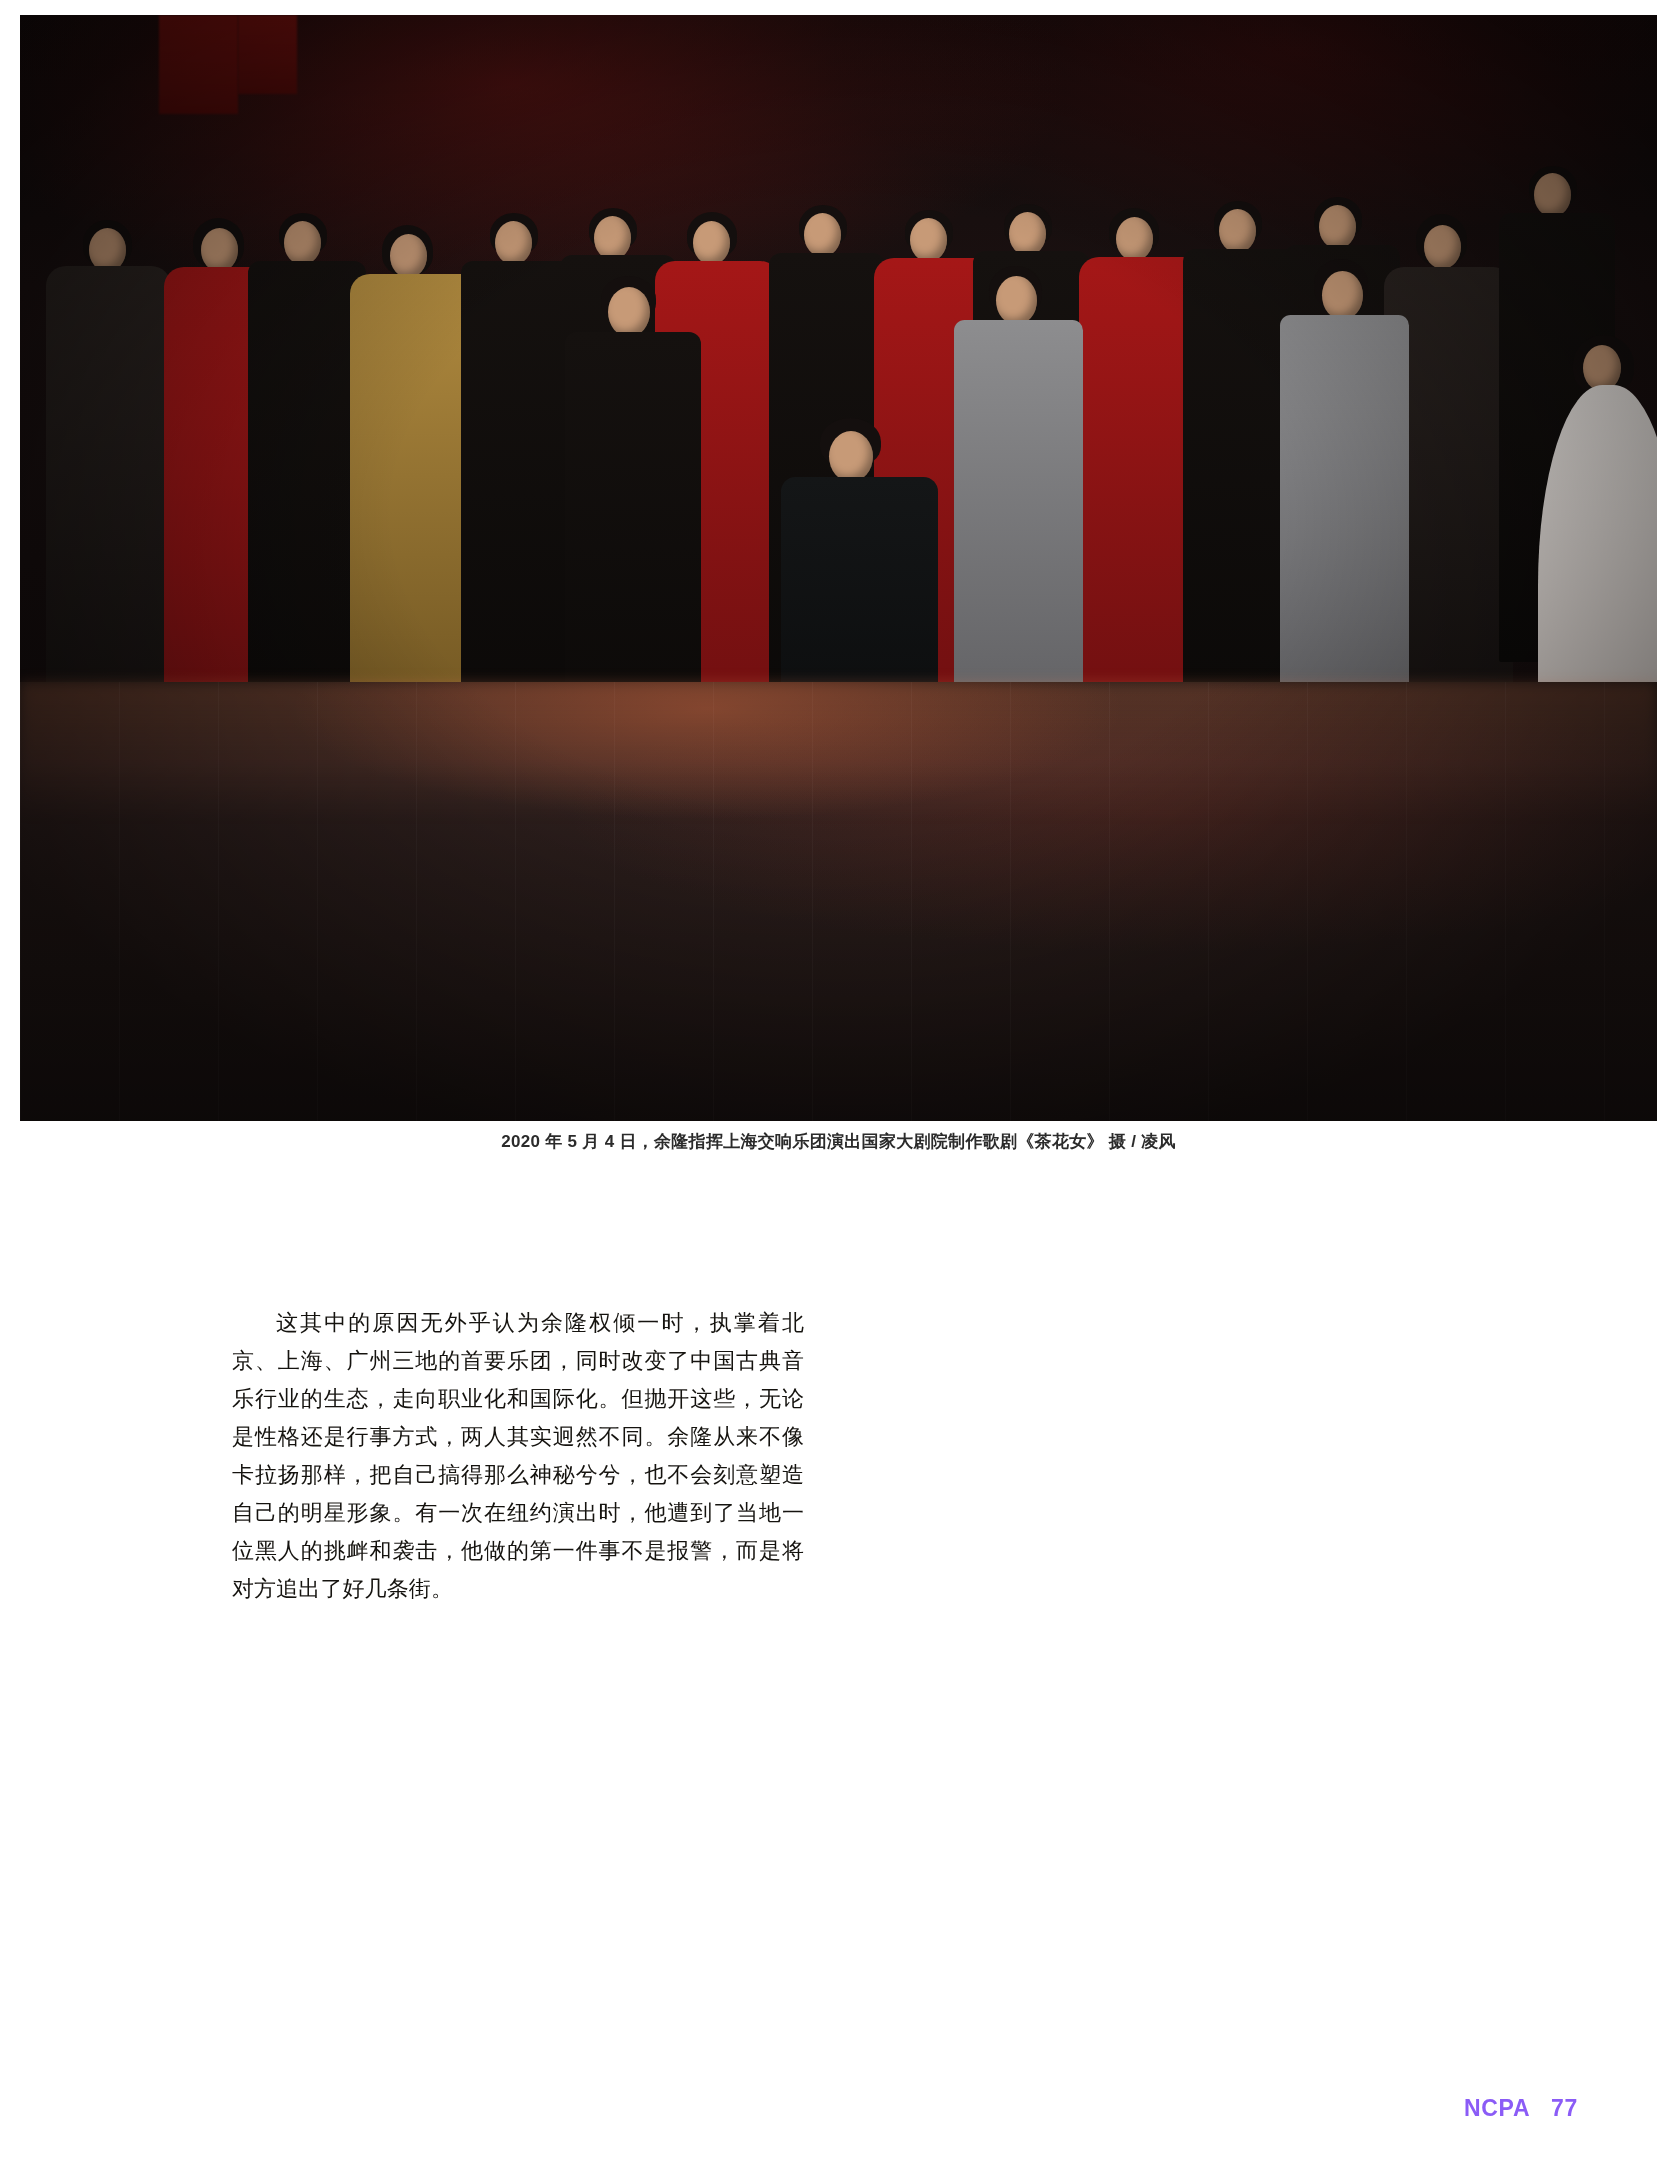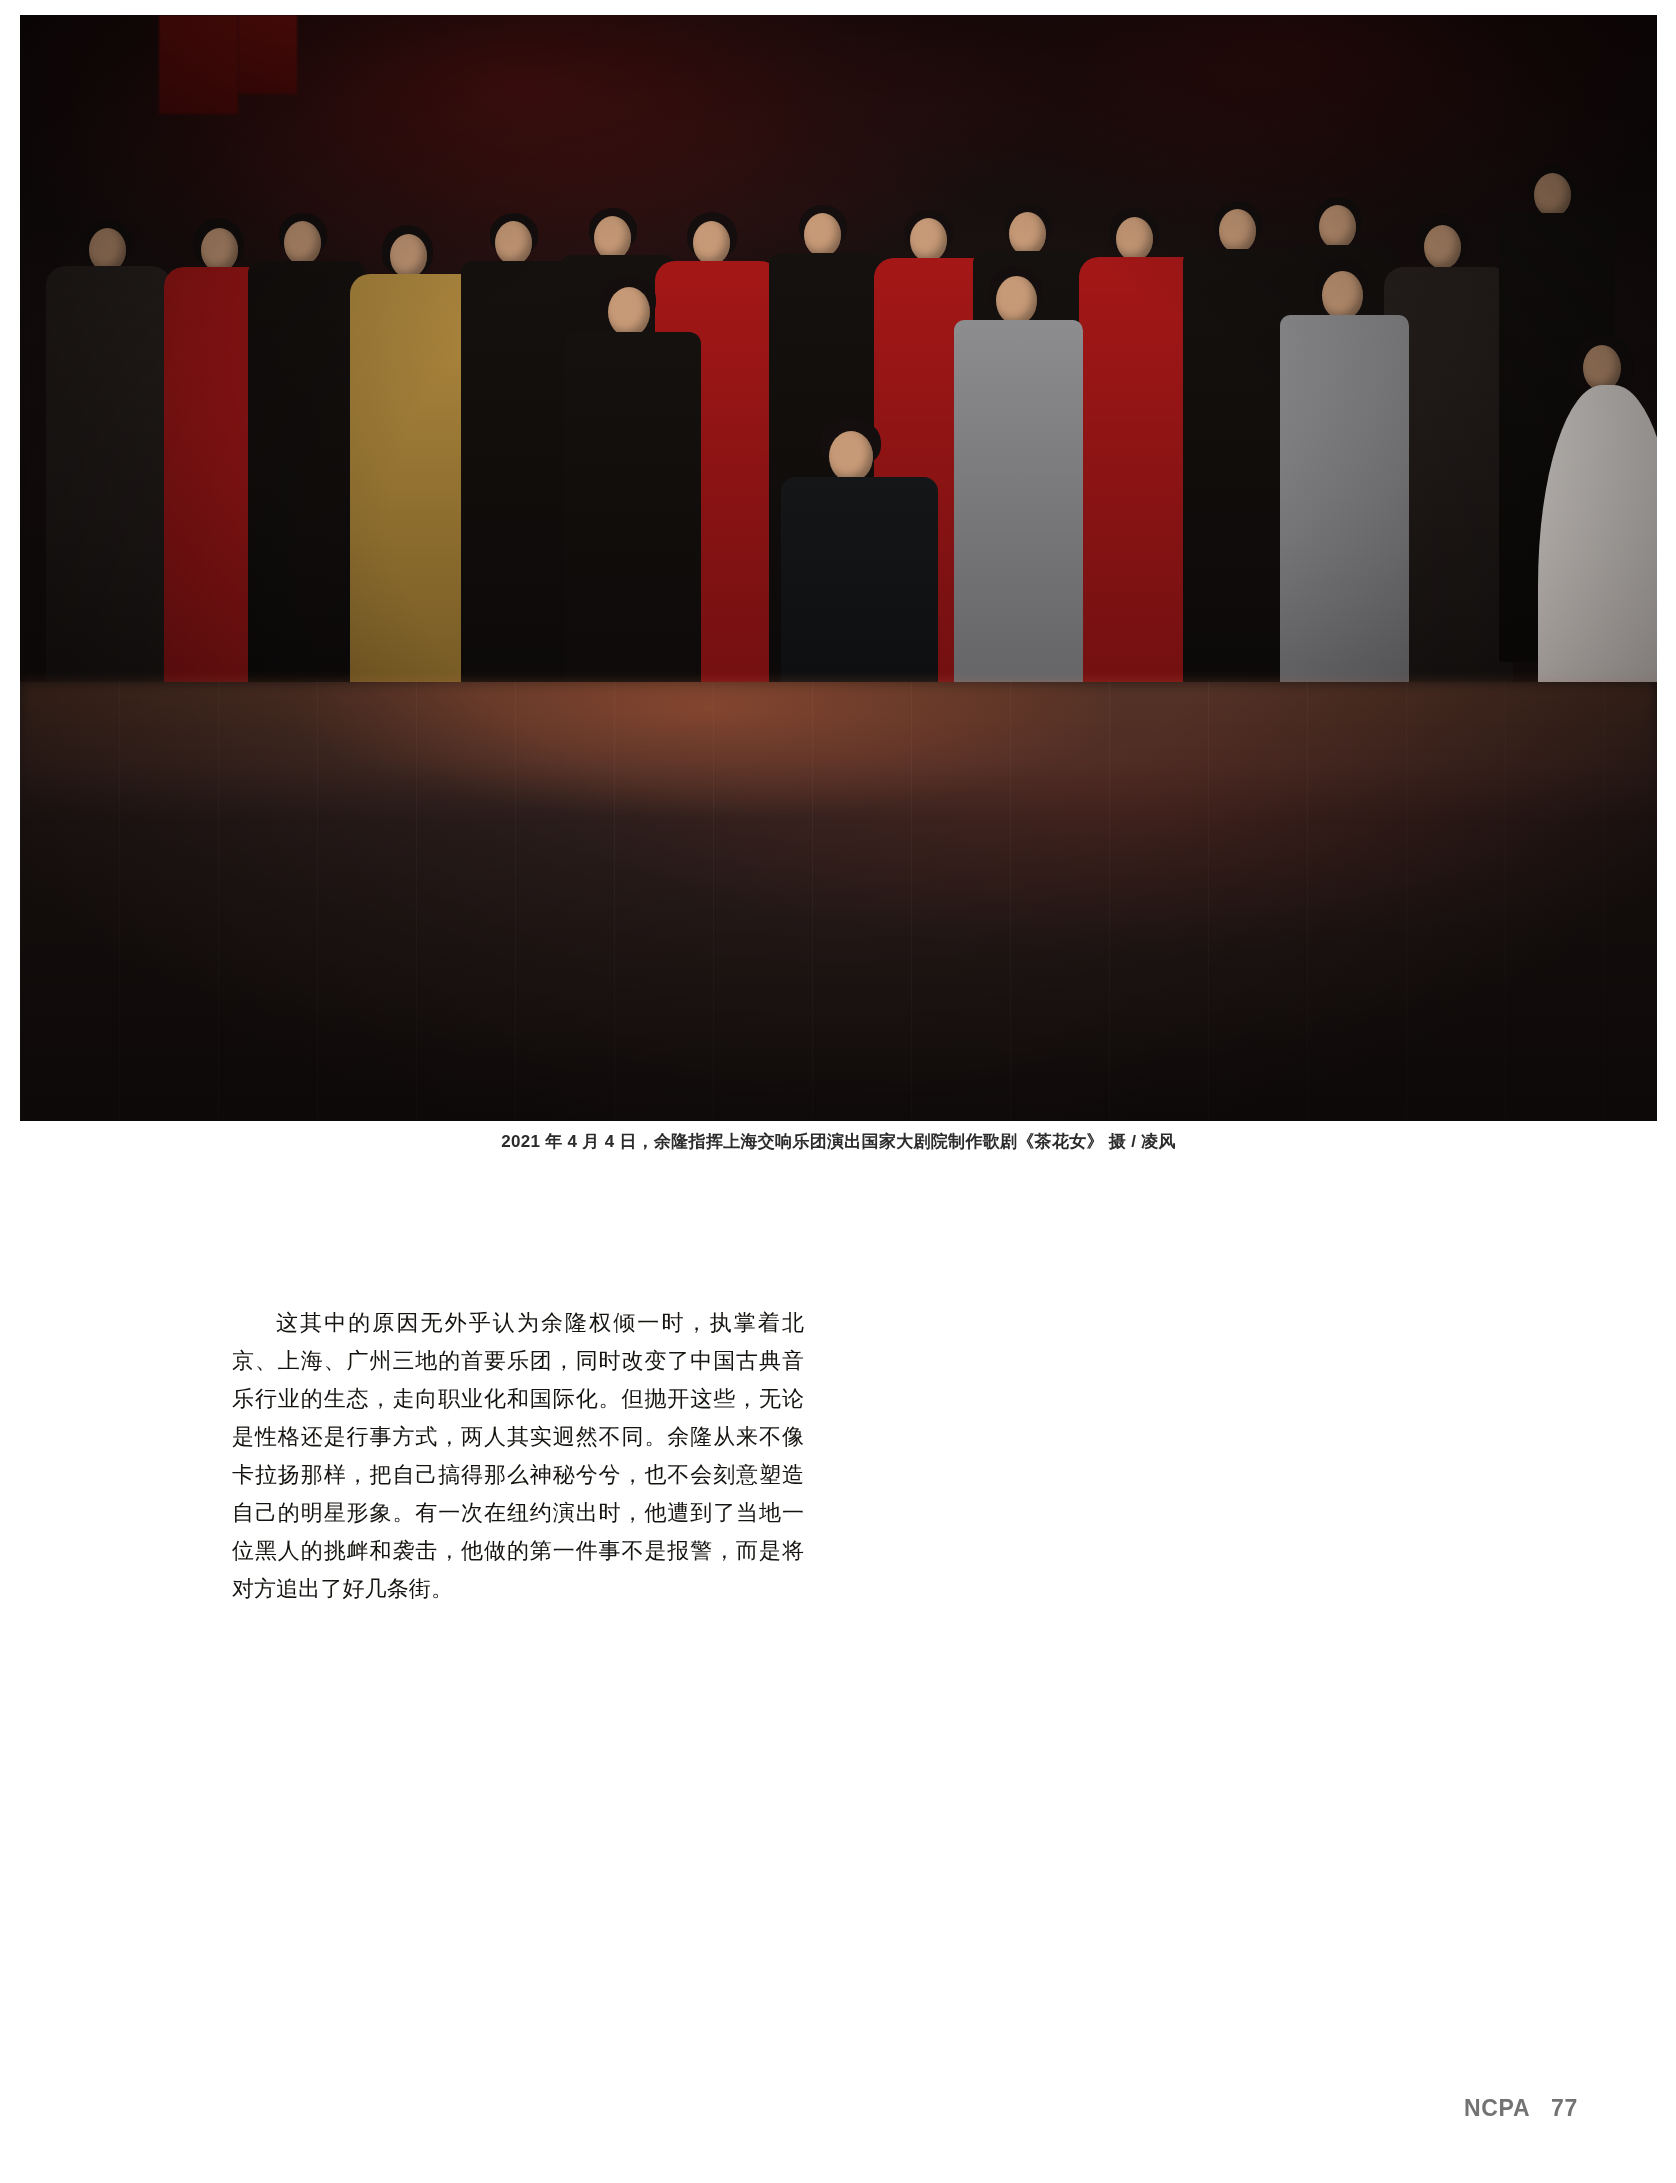--- a/index.html
+++ b/index.html
@@ -177,21 +177,21 @@
   .col p.indent { text-indent: 2em; }
 
   
   .footer {
     position: absolute;
     right: 98px;
     bottom: 61px;
     font-size: 23px;
     font-weight: 700;
     letter-spacing: 0.7px;
-    color: #737373;
+    color: #8b5cf6;
   }
   .footer .pg { margin-left: 14.5px; }
 </style>
 </head>
 <body>
 
 <div class="photo-block">
   <div class="photo">
 
     <div class="backdrop"></div>
@@ -315,21 +315,21 @@
 
     <div class="stage-floor">
       <div class="floor-reflect"></div>
       <div class="floor-sheen"></div>
     </div>
 
     <div class="vignette"></div>
   </div>
 </div>
 
-<div class="caption">2021 年 4 月 4 日，余隆指挥上海交响乐团演出国家大剧院制作歌剧《茶花女》 摄 / 凌风</div>
+<div class="caption">2020 年 5 月 4 日，余隆指挥上海交响乐团演出国家大剧院制作歌剧《茶花女》 摄 / 凌风</div>
 
 <div class="columns">
   <div class="col">
     <p class="indent">这其中的原因无外乎认为余隆权倾一时，执掌着北京、上海、广州三地的首要乐团，同时改变了中国古典音乐行业的生态，走向职业化和国际化。但抛开这些，无论是性格还是行事方式，两人其实迥然不同。余隆从来不像卡拉扬那样，把自己搞得那么神秘兮兮，也不会刻意塑造自己的明星形象。有一次在纽约演出时，他遭到了当地一位黑人的挑衅和袭击，他做的第一件事不是报警，而是将对方追出了好几条街。</p>
   </div>
   <div class="col">
   </div>
 </div>
 
 <div class="footer">

